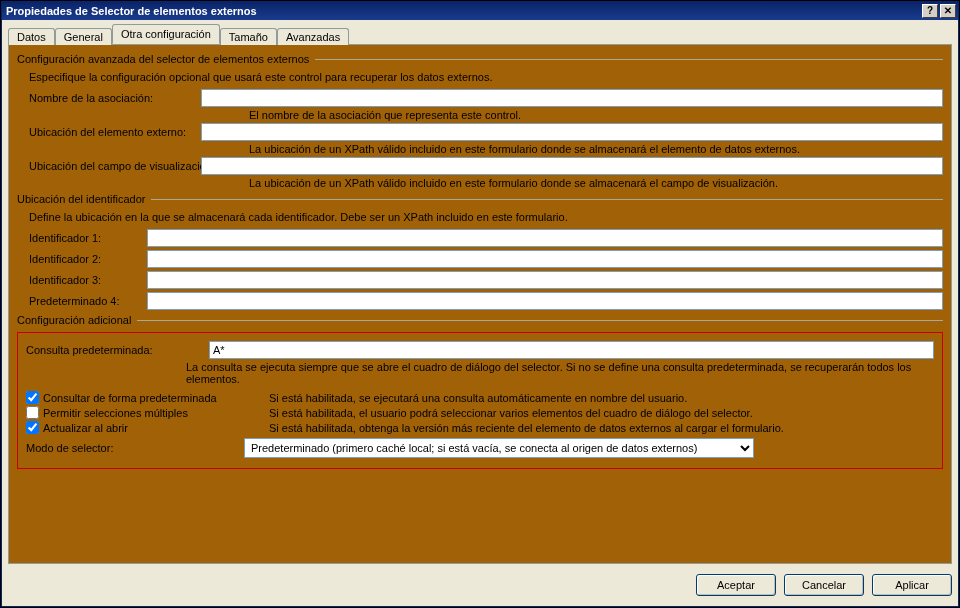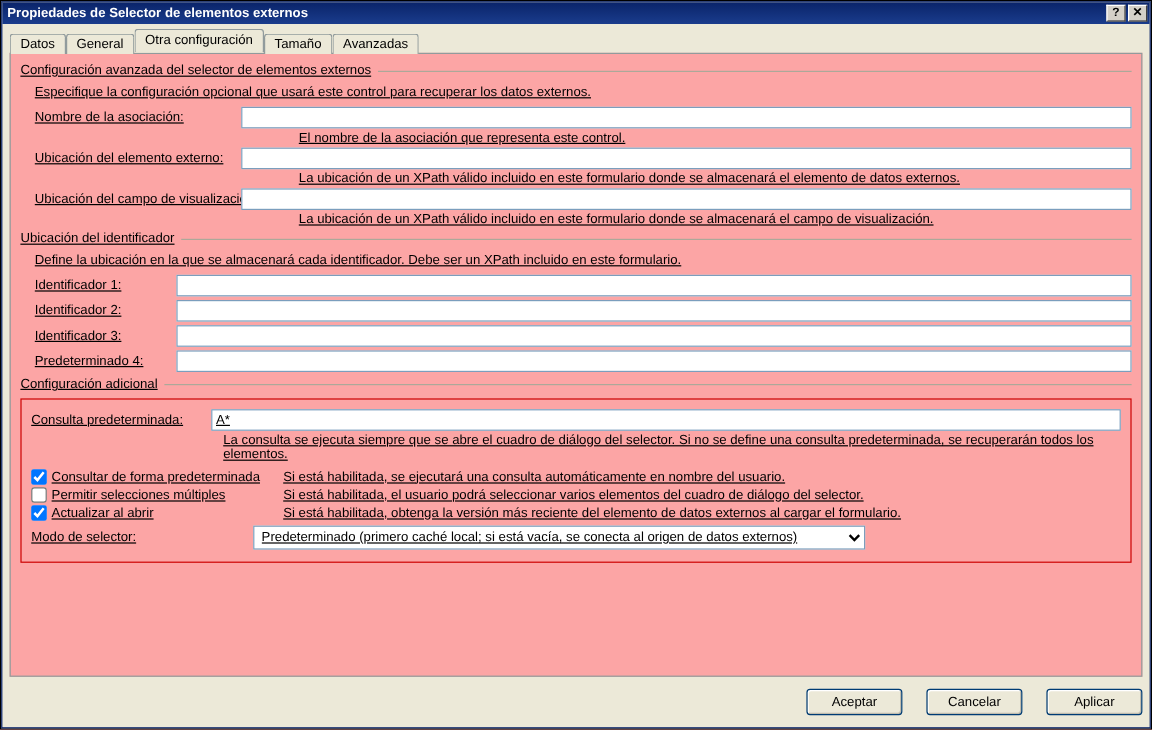--- a/index.html
+++ b/index.html
@@ -11,48 +11,48 @@
 .titlebar { height: 18px; background: linear-gradient(#0a246a, #1a3c8c); color: #fff; display: flex; align-items: center; padding: 0 2px 0 4px; }
 .titlebar .title { font-weight: bold; flex: 1; }
 .titlebar .tbtn { width: 16px; height: 14px; background: #d4d0c8; border: 1px solid #fff; border-right-color: #404040; border-bottom-color: #404040; margin-left: 2px; display: flex; align-items: center; justify-content: center; color: #000; font-size: 10px; font-weight: bold; line-height: 1; }
 
 .client { position: absolute; top: 22px; left: 6px; right: 6px; bottom: 6px; }
 
 .tabs { display: flex; align-items: flex-end; height: 20px; position: relative; z-index: 2; }
 .tab { padding: 2px 8px; background: #ece9d8; border: 1px solid #919b9c; border-bottom: none; border-top-left-radius: 3px; border-top-right-radius: 3px; margin-right: 0px; position: relative; top: 1px; }
 .tab.active { background: #ece9d8; border-bottom: 1px solid #ece9d8; top: 0; padding-top: 3px; padding-bottom: 3px; z-index: 3; }
 
-.tabpane { border: 1px solid #919b9c; background: #fca5a5; position: absolute; top: 20px; left: 0; right: 0; bottom: 36px; padding: 6px 8px 8px 8px; text-decoration: underline; }
+.tabpane { border: 1px solid #919b9c; background: #a16207; position: absolute; top: 20px; left: 0; right: 0; bottom: 36px; padding: 6px 8px 8px 8px; }
 
 .group { margin-bottom: 4px; }
 .group-header { display: flex; align-items: center; margin: 2px 0 6px 0; }
 .group-header .label { white-space: nowrap; }
 .group-header .line { flex: 1; height: 1px; background: #aca899; margin-left: 6px; }
 
 .desc { margin: 0 0 6px 12px; }
 
 .formrow { display: flex; align-items: center; margin: 2px 0 2px 12px; }
 .formrow .flabel { width: 172px; white-space: nowrap; }
 
 input.txt { height: 18px; border: 1px solid #7b9ebd; background: #fff; padding: 1px 3px; font-size: 11px; flex: 1; }
 
 .idrow { display: flex; align-items: center; margin: 3px 0 3px 12px; }
 .idrow .ilabel { width: 118px; }
 .idrow input.txt { flex: 1; }
 
 .config-add { border: 1px solid #c00; padding: 6px 8px 8px 8px; margin-top: 2px; }
-.addrow { display: flex; align-items: center; margin: 2px 0; }
+.addrow { display: flex; align-items: center; margin: 2px 0; gap: 33px; }
 .addrow .alabel { width: 150px; }
 .addrow .ahelp { margin-left: 0px; flex: 1; }
 .addrow .chkwrap { display: flex; align-items: flex-end; width: 210px; }
 .addrow .chkwrap input { margin: 0 4px 0 0; }
 .help-line { margin: 2px 0 6px 160px; }
 select.sel { height: 20px; border: 1px solid #7b9ebd; background: #fff; font-size: 11px; padding: 1px 2px; }
 
-.btnbar { position: absolute; right: 0; bottom: 4px; display: flex; gap: 20px; }
+.btnbar { position: absolute; right: 0; bottom: 4px; display: flex; gap: 8px; }
 .btn { min-width: 80px; height: 22px; background: #ece9d8; border: 1px solid #003c74; border-radius: 3px; padding: 0 10px; display: flex; align-items: center; justify-content: center; box-shadow: inset 1px 1px 0 #fff, inset -1px -1px 0 #c0bcae; }
 </style>
 </head>
 <body>
 
 <div class="window">
   <div class="titlebar">
     <span class="title">Propiedades de Selector de elementos externos</span>
     <div class="tbtn">?</div>
     <div class="tbtn">✕</div>

